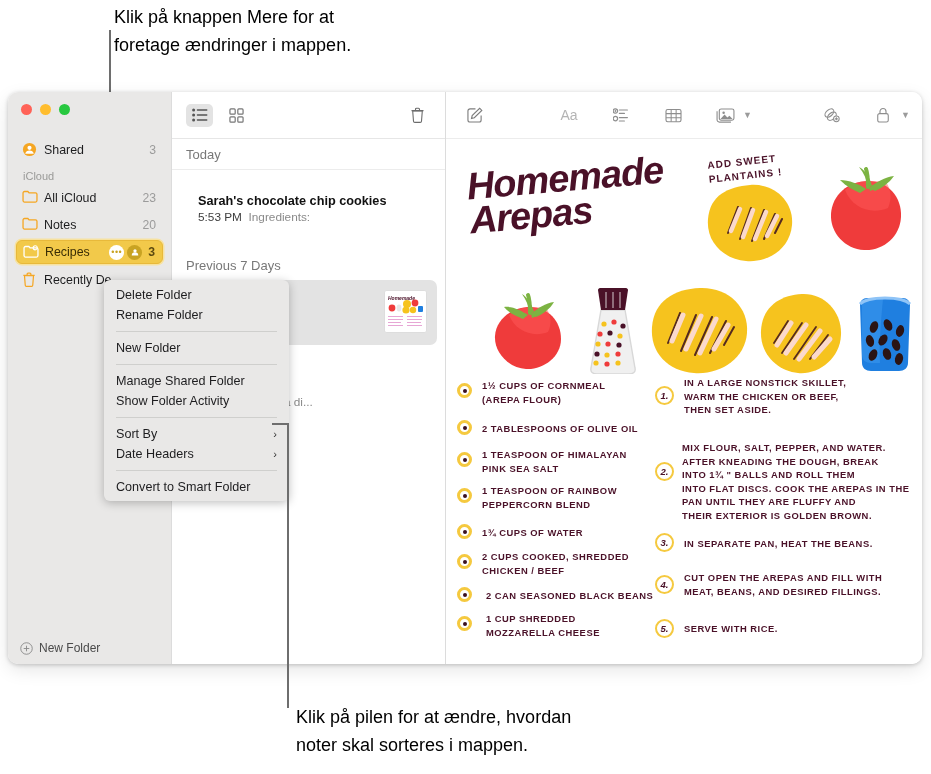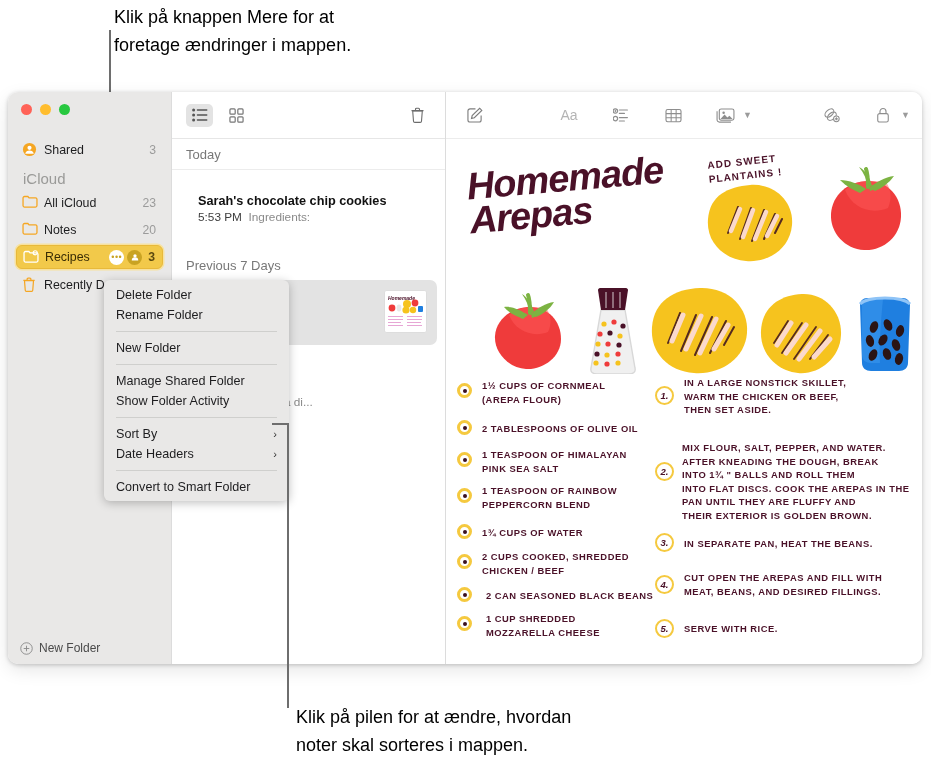--- a/index.html
+++ b/index.html
@@ -76,21 +76,21 @@
   .side-row.selected {
     background: #f2c94a;
     border: 1.5px solid #e8b93a;
     box-shadow: 0 0 0 1.5px #f7e2a0;
     color: #3a2d05;
     height: 24px;
   }
   .side-row.selected .cnt { color: #5c4a10; font-weight: 600; }
 
   .side-section {
-    font-size: 15px; color: #9a9a98;
+    font-size: 11px; color: #9a9a98;
     padding: 5px 0 4px 15px;
   }
 
   .badge-more, .badge-person {
     width: 15px; height: 15px; border-radius: 50%;
     display: inline-flex; align-items: center; justify-content: center;
     margin-left: 3px;
   }
   .badge-more { background: #ffffff; color: #c9a323; font-size: 9px; letter-spacing: .5px; line-height: 1; }
   .badge-person { background: #c9a323; }

